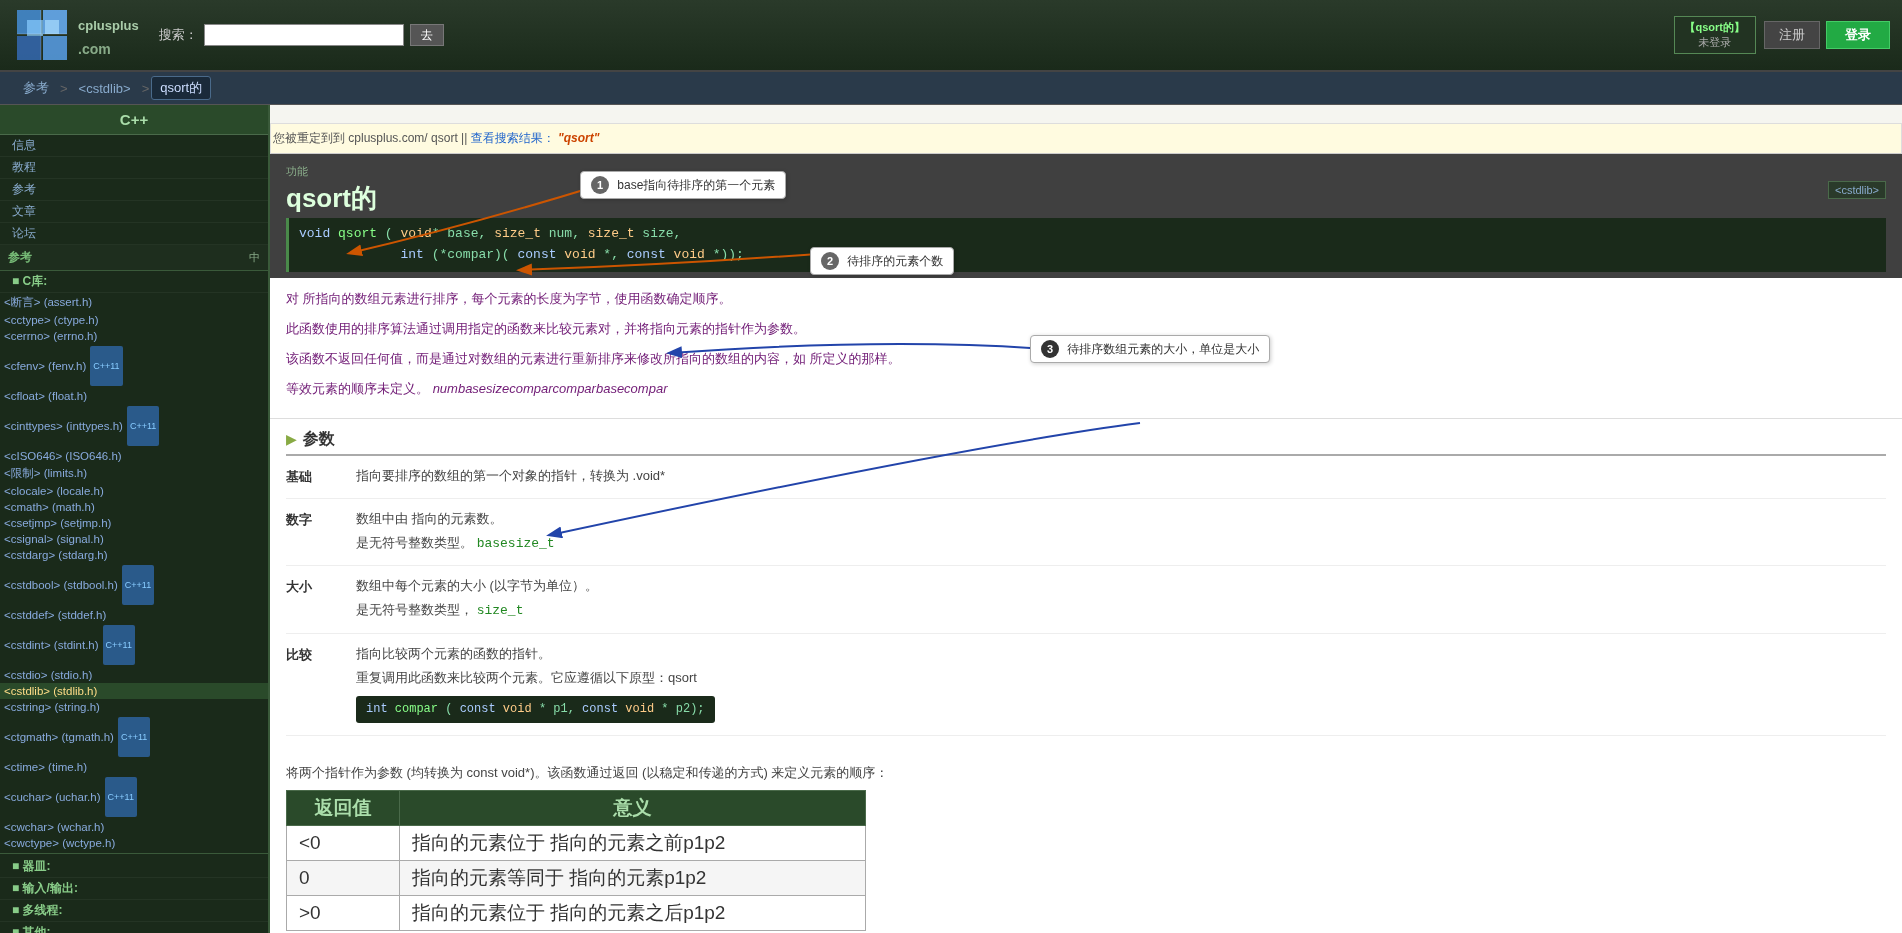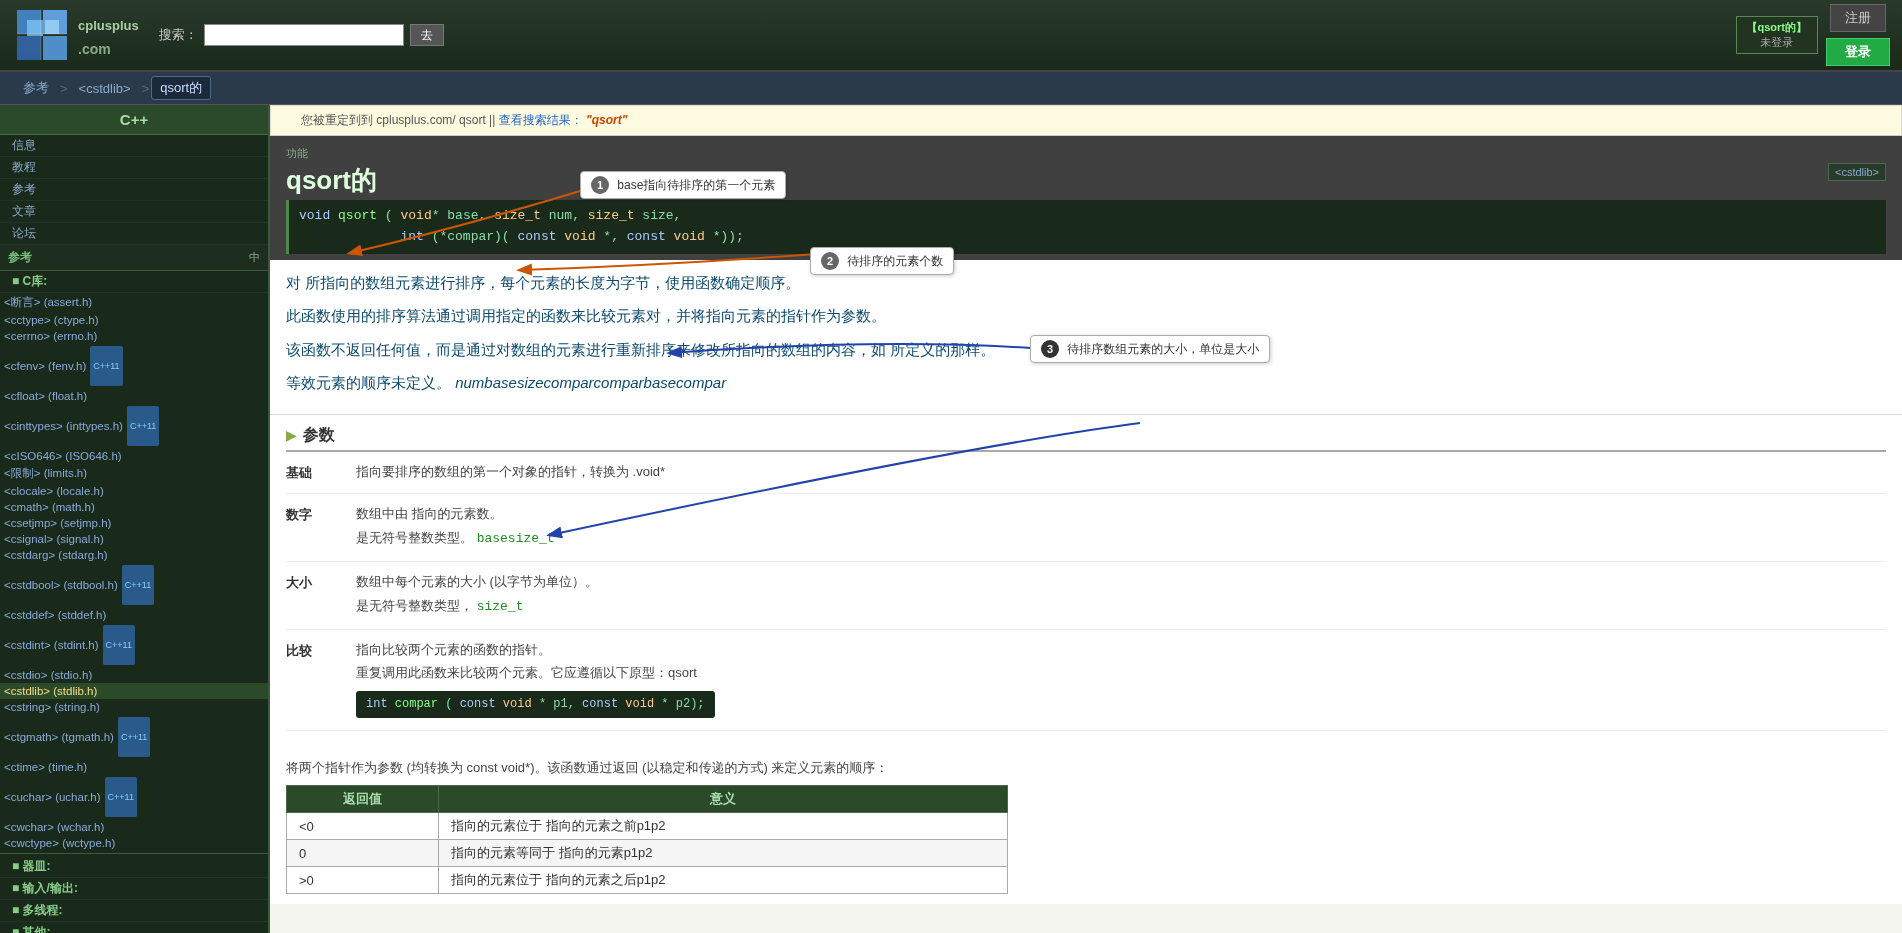--- a/index.html
+++ b/index.html
@@ -60,21 +60,21 @@
       background: #223322;
       border: 1px solid #558855;
       padding: 3px 10px;
       color: #aaddaa;
       font-size: 12px;
       margin-right: 8px;
       text-align: center;
     }
     #try-banner .try-title { color: #88ff88; font-weight: bold; font-size: 11px; }
     #try-banner .not-logged { color: #aaa; font-size: 11px; }
-    #auth-buttons { display: flex; gap: 6px; align-items: center; flex-direction: column; }
+    #auth-buttons { display: flex; gap: 6px; align-items: center; }
     #register-btn {
       background: #444;
       color: #ccc;
       border: 1px solid #666;
       padding: 4px 14px;
       cursor: pointer;
       font-size: 13px;
       height: 28px;
     }
     #login-btn {
@@ -175,24 +175,25 @@
       flex: 1;
       background: #f5f5f0;
       overflow-y: auto;
       position: relative;
     }
 
     
     #redirect-banner {
       background: #fffbe0;
       border: 1px solid #ddd;
-      padding: 6px 30px;
+      padding: 6px 2px;
       font-size: 12px;
       color: #555;
       border-bottom: 1px solid #ccc;
+      margin-top: 18px;
     }
     #redirect-banner a { color: #2266cc; text-decoration: none; }
     #redirect-banner strong { color: #cc4400; font-style: italic; }
 
     
     #function-section {
       padding: 10px 16px 6px 16px;
       background: #404040;
       color: #aaddaa;
     }
@@ -234,22 +235,22 @@
       background: #fff;
       border-bottom: 1px solid #ddd;
     }
     #desc-title {
       font-size: 14px;
       font-weight: bold;
       color: #333;
       margin-bottom: 6px;
     }
     #desc-body {
-      font-size: 15px;
-      color: #0c4a6e;
+      font-size: 13px;
+      color: #701a75;
       line-height: 1.7;
     }
     #desc-body p { margin-bottom: 8px; }
     .italic-text { font-style: italic; }
     .code-inline { font-family: 'Courier New', monospace; color: #228822; }
 
     
     #params-section {
       padding: 10px 16px;
       background: #fff;
@@ -313,22 +314,22 @@
       padding: 8px 16px 10px 16px;
       background: #fff;
     }
     #return-intro {
       font-size: 13px;
       color: #444;
       margin-bottom: 8px;
     }
     #return-table {
       border-collapse: collapse;
-      width: 722px;
-      font-size: 13px;
+      width: 580px;
+      font-size: 19px;
     }
     #return-table th {
       background: #2a4a2a;
       color: #aaddaa;
       padding: 4px 12px;
       border: 1px solid #4a6a4a;
       text-align: center;
     }
     #return-table td {
       border: 1px solid #aaa;

